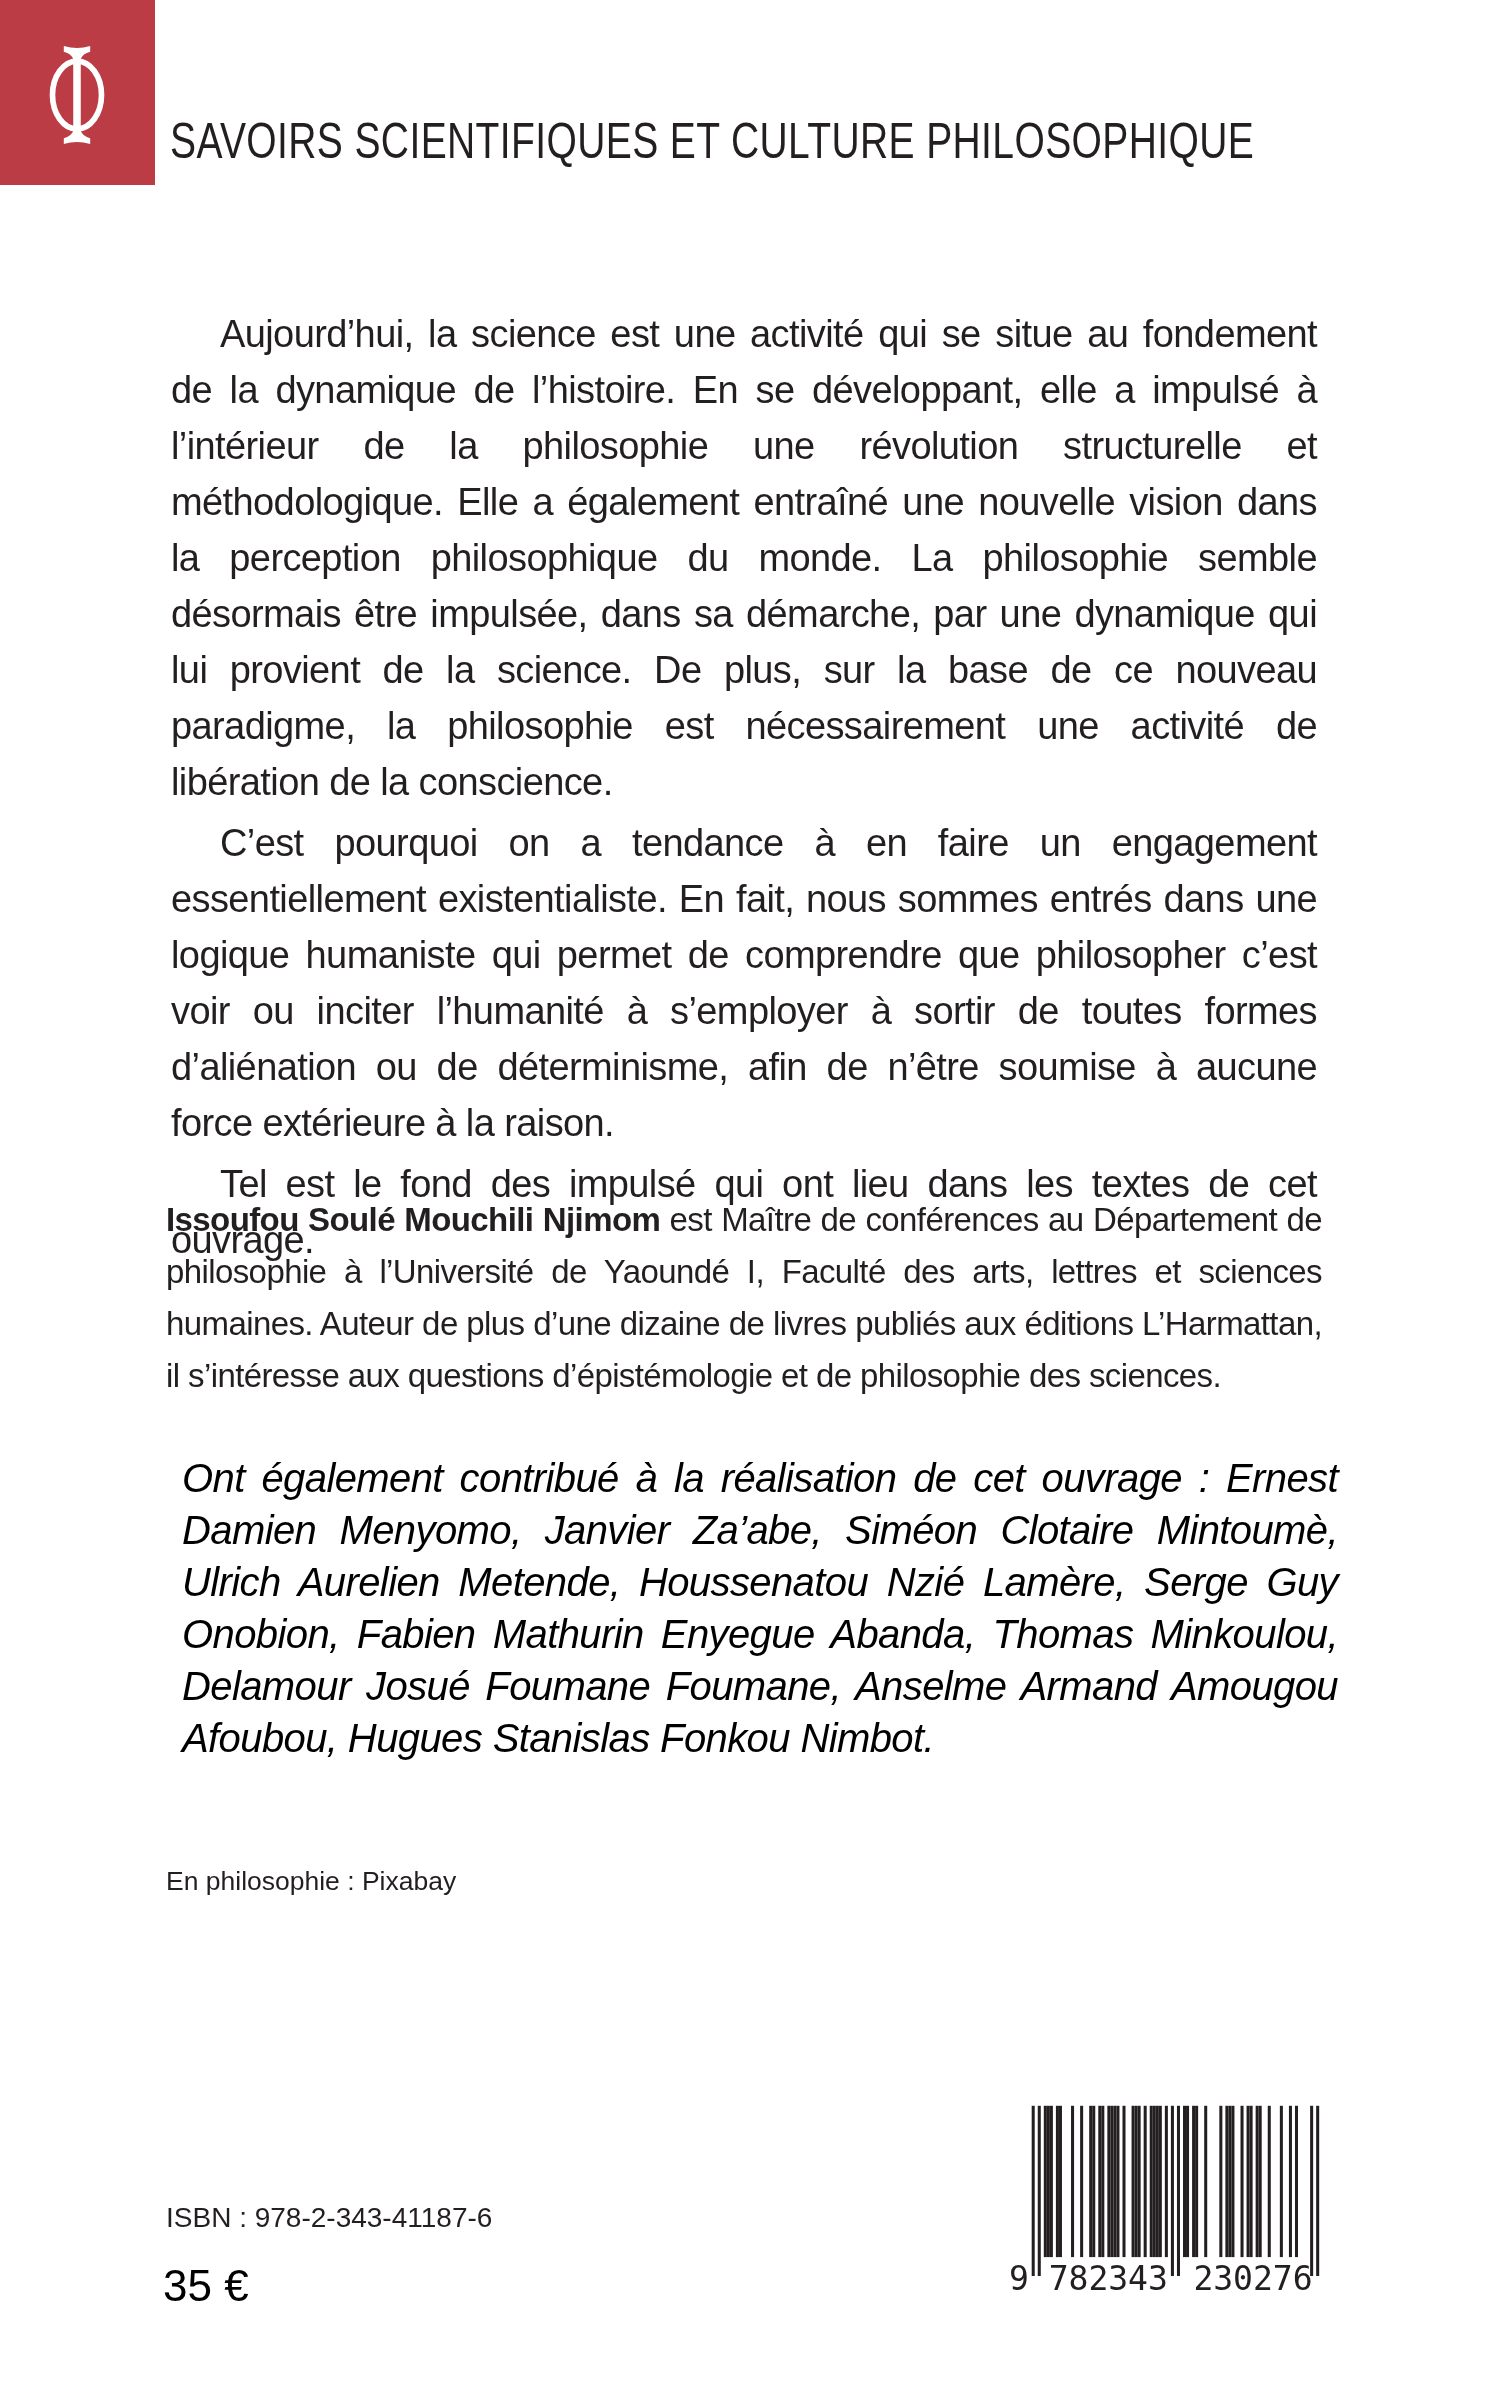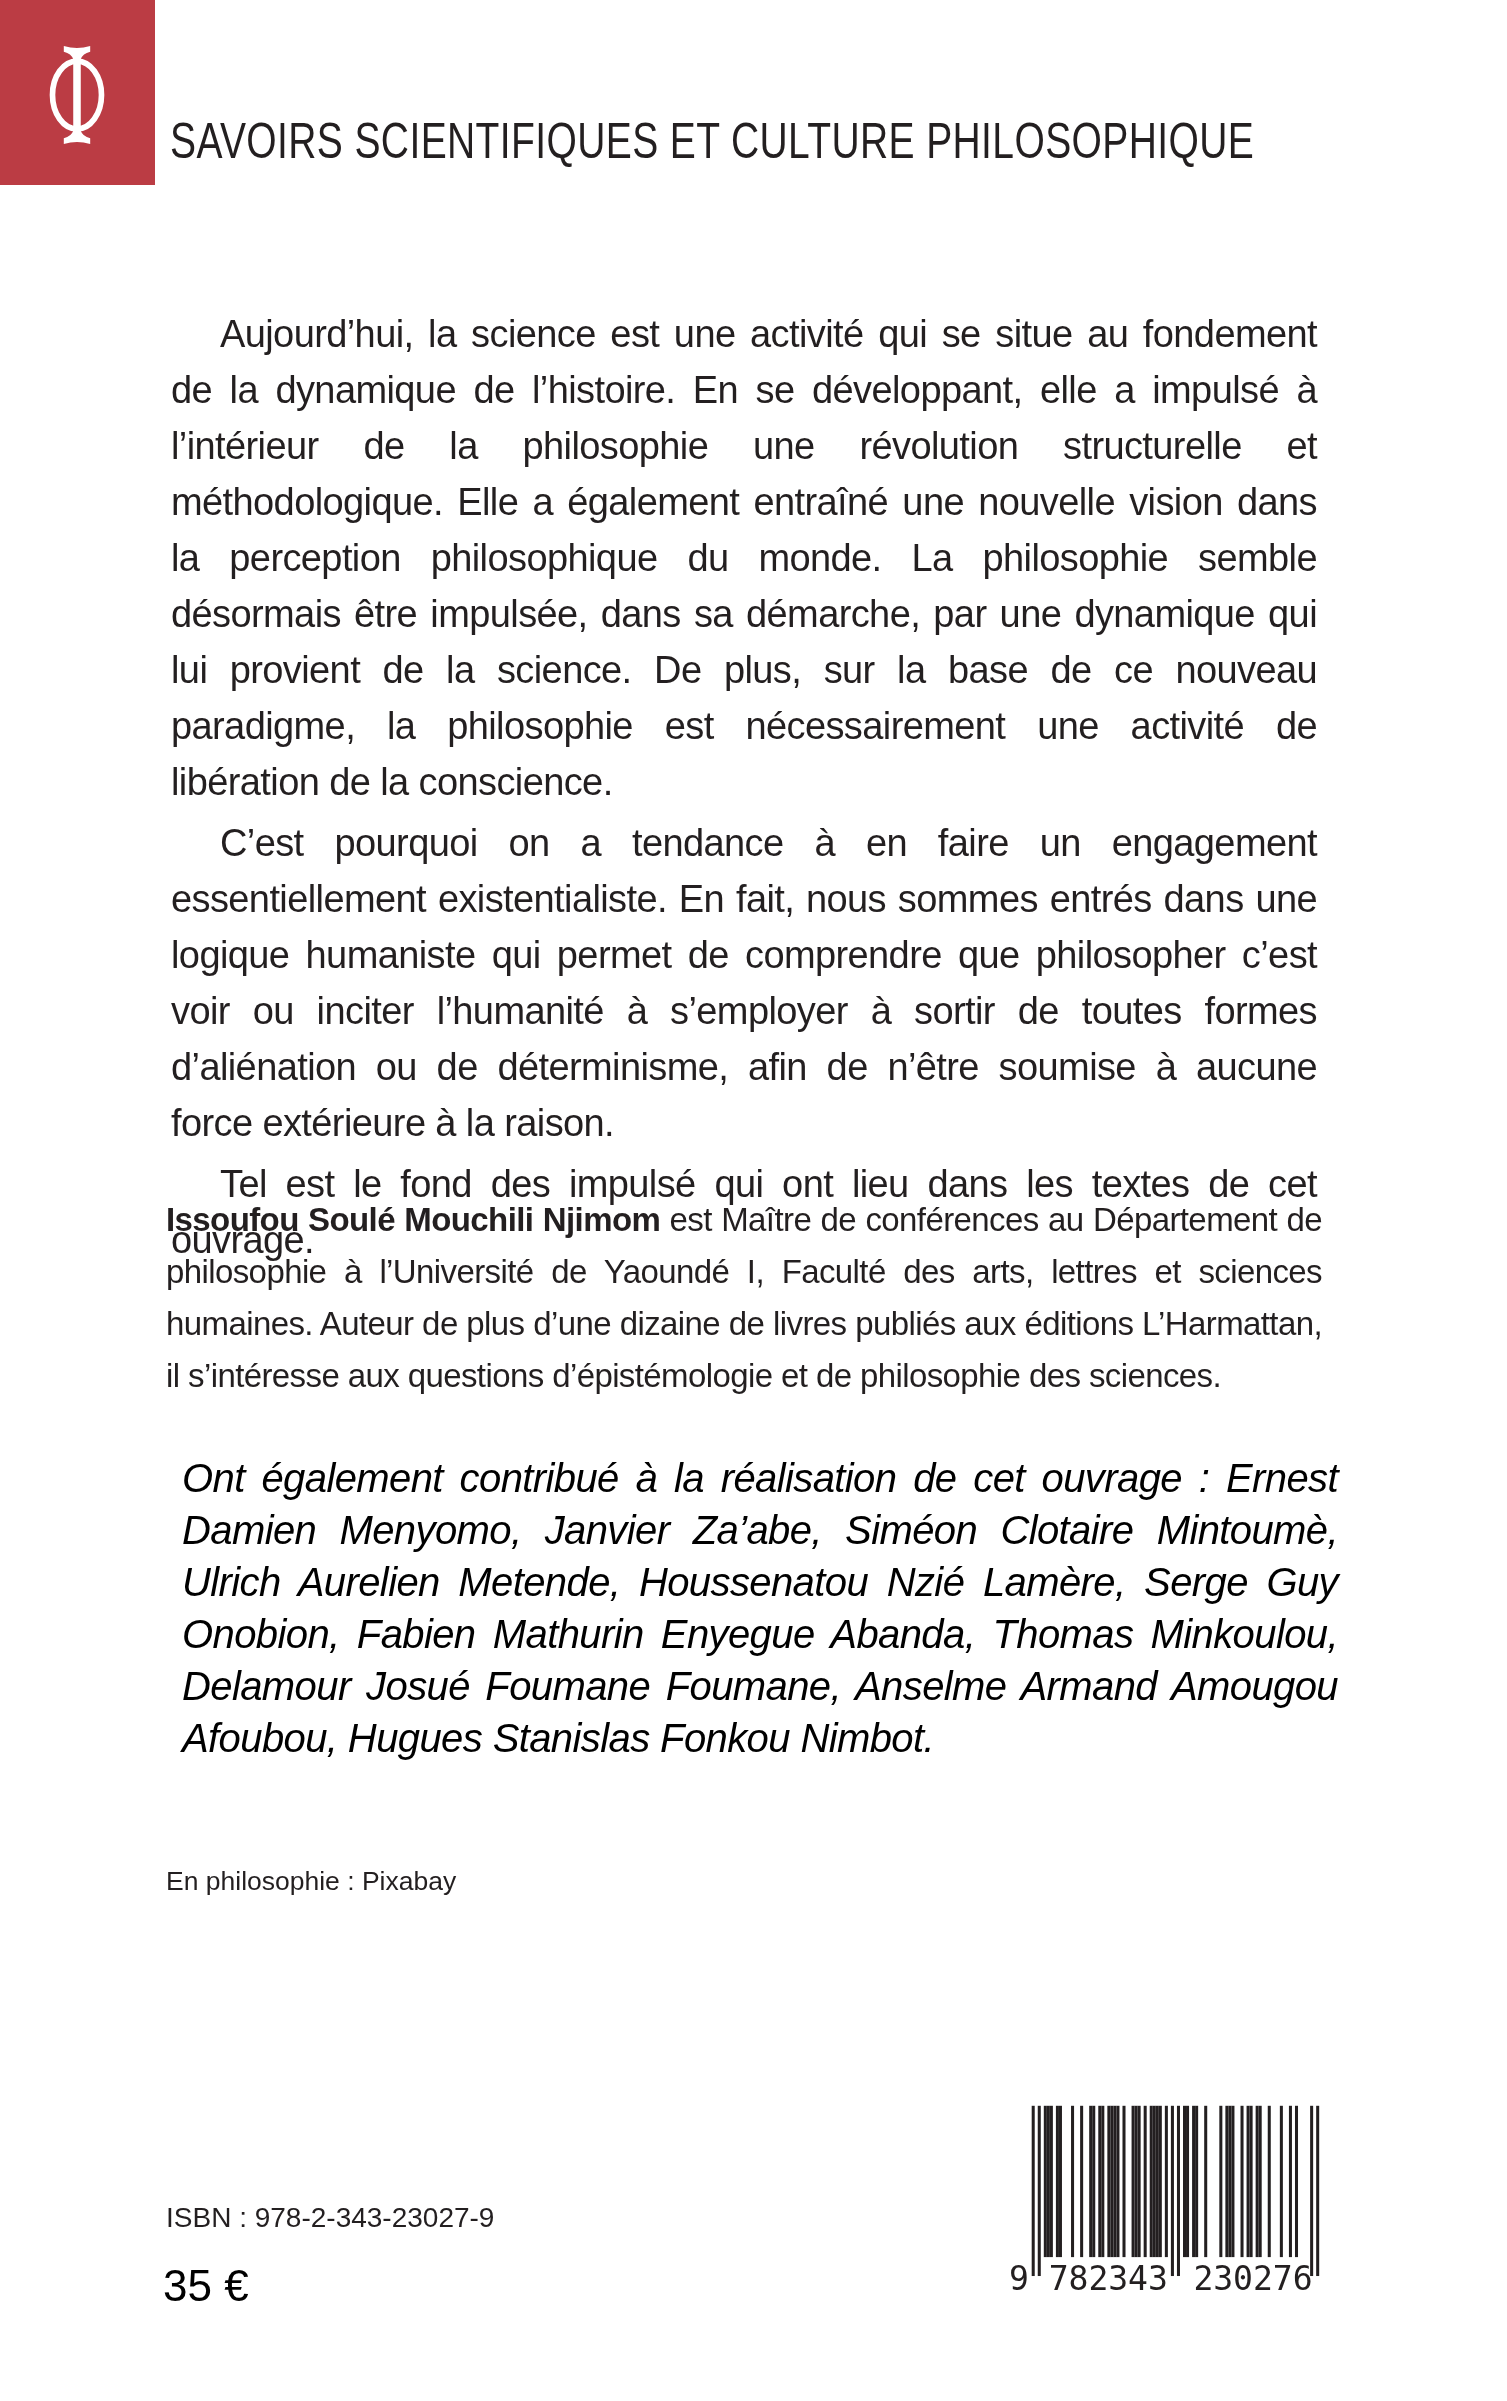--- a/index.html
+++ b/index.html
@@ -43,21 +43,21 @@
 <div class="bio">
   <p><span class="author">Issoufou Soulé Mouchili Njimom</span><span> est Maître de conférences au Département de philosophie à l’Université de Yaoundé I, Faculté des arts, lettres et sciences humaines. Auteur de plus d’une dizaine de livres publiés aux éditions L’Harmattan, il s’intéresse aux questions d’épistémologie et de philosophie des sciences.</span></p>
 </div>
 
 <div class="contrib">
   <p>Ont également contribué à la réalisation de cet ouvrage : Ernest Damien Menyomo, Janvier Za’abe, Siméon Clotaire Mintoumè, Ulrich Aurelien Metende, Houssenatou Nzié Lamère, Serge Guy Onobion, Fabien Mathurin Enyegue Abanda, Thomas Minkoulou, Delamour Josué Foumane Foumane, Anselme Armand Amougou Afoubou, Hugues Stanislas Fonkou Nimbot.</p>
 </div>
 
 <div class="credit">En philosophie : Pixabay</div>
 
-<div class="isbn">ISBN : 978-2-343-23027-9</div>
+<div class="isbn">ISBN : 978-2-343-41187-6</div>
 <div class="price">35 €</div>
 
 <div class="barcode">
   <svg id="barcode-svg" width="331" height="194" viewBox="0 0 350 205">
     <g id="barcode-bars">
         <rect x="24.00" y="5" width="3.2" height="180" fill="#231f20"></rect>
         <rect x="30.40" y="5" width="3.2" height="180" fill="#231f20"></rect>
         <rect x="36.80" y="5" width="3.2" height="160" fill="#231f20"></rect>
         <rect x="40.00" y="5" width="3.2" height="160" fill="#231f20"></rect>
         <rect x="43.20" y="5" width="3.2" height="160" fill="#231f20"></rect>

